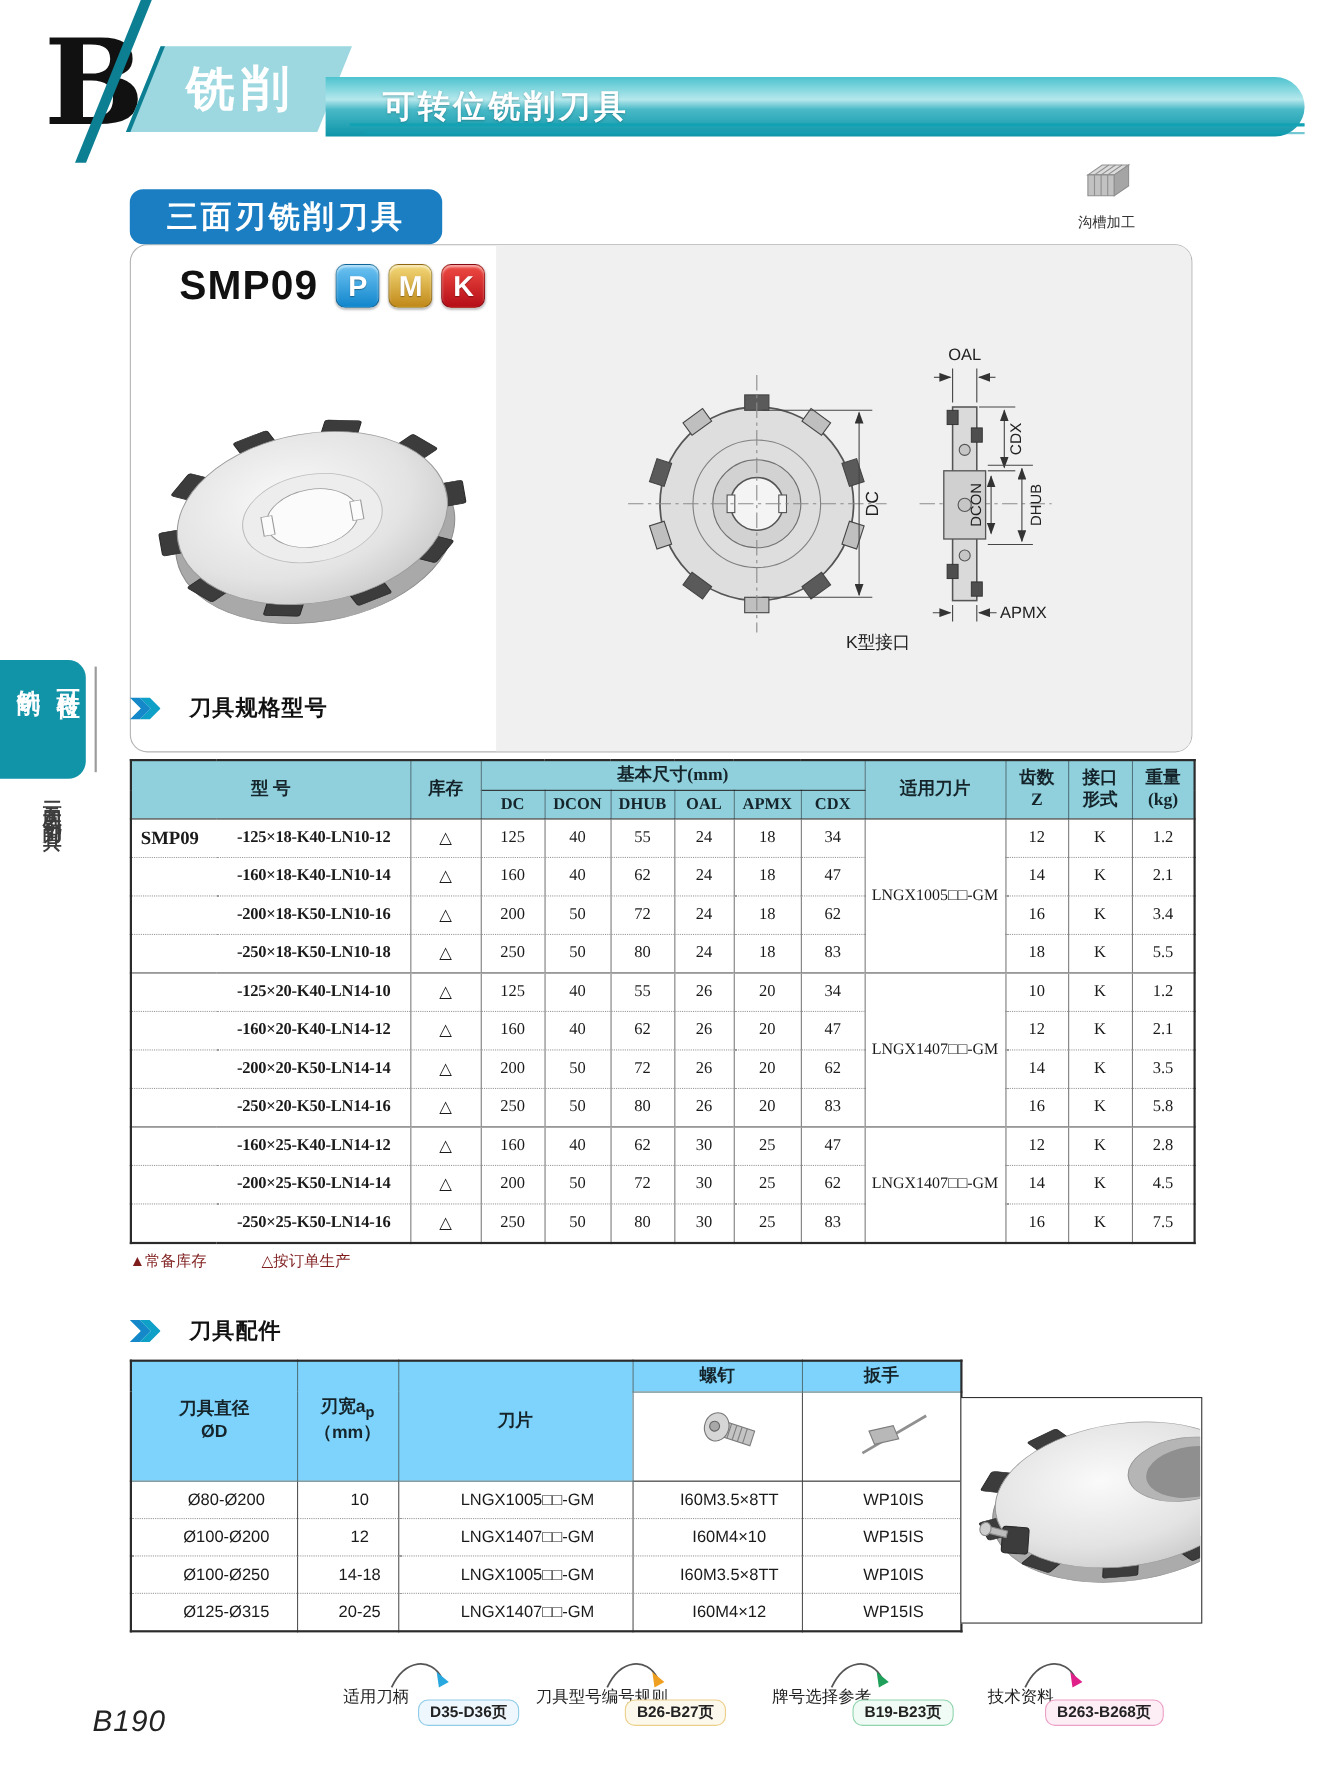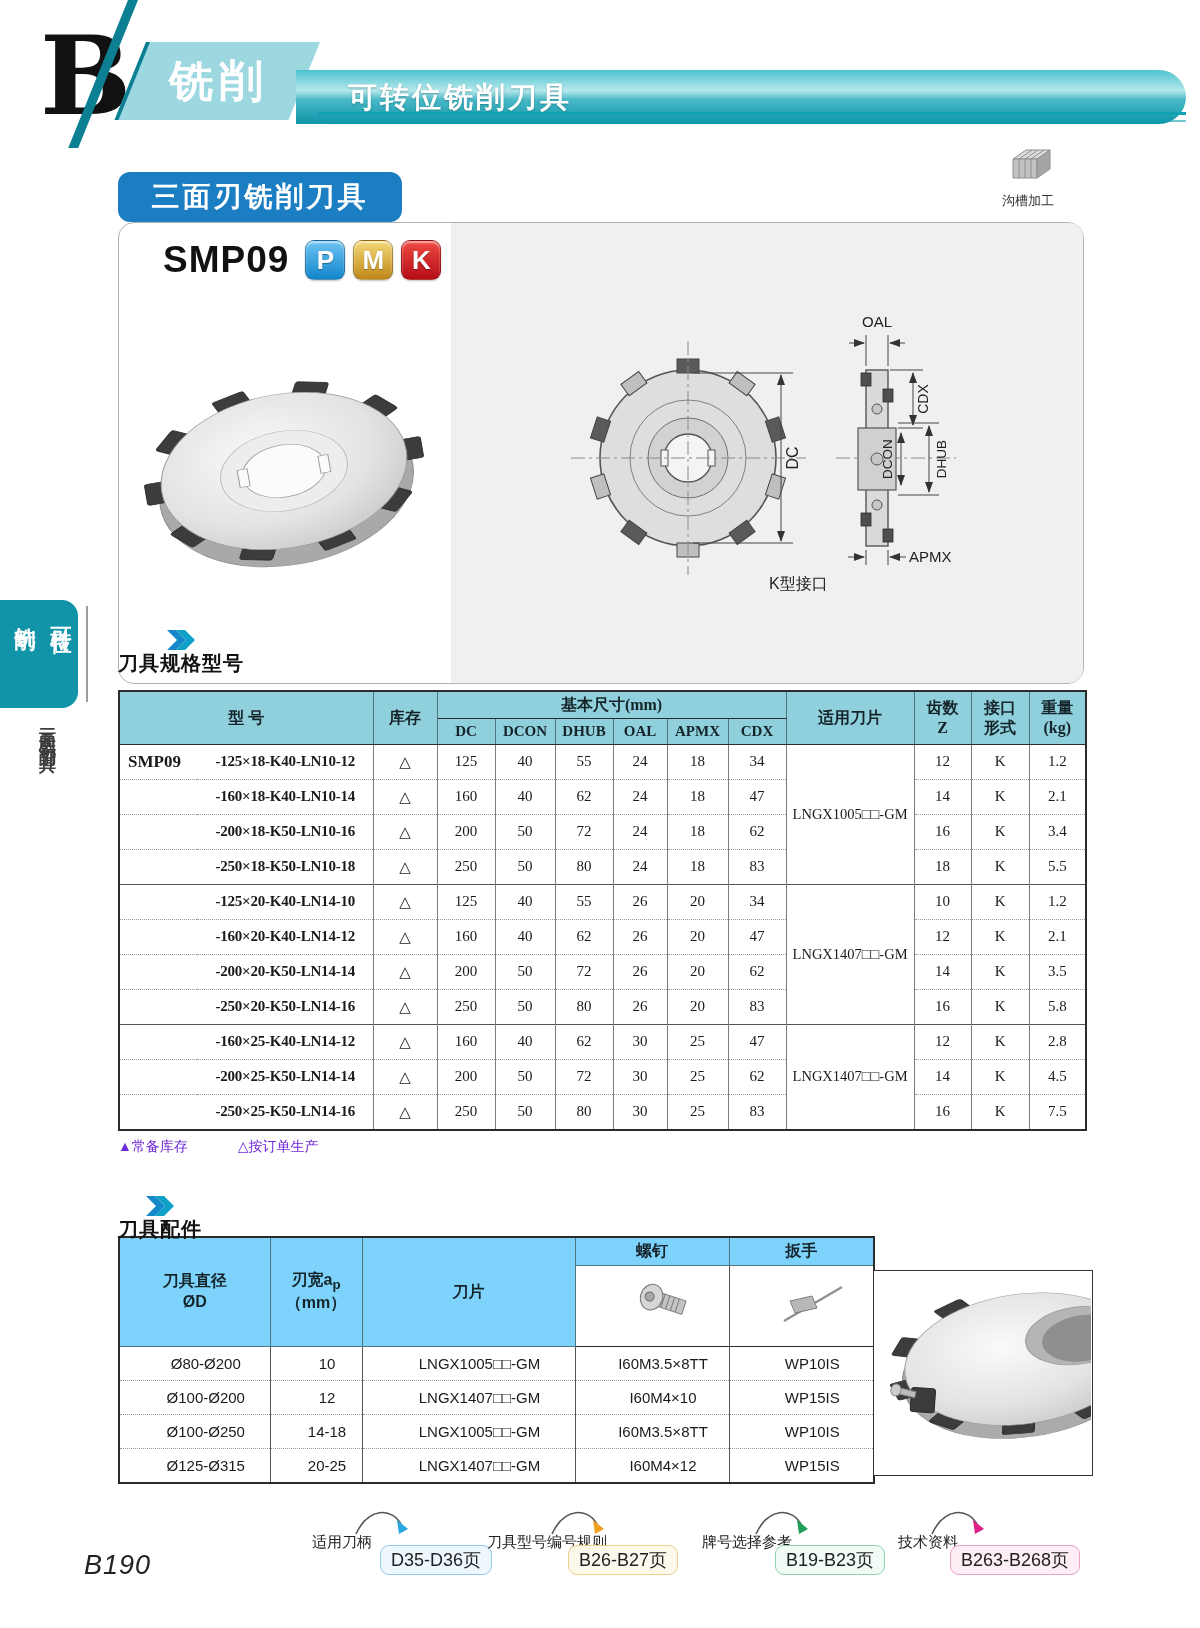--- a/index.html
+++ b/index.html
@@ -17,61 +17,61 @@
   .cat-para{left:146px;top:42px;width:170px;height:78px;background:#9dd8e1;
     transform:skewX(-22deg);transform-origin:top left;border-left:4px solid #0c7f92;}
   .cat-para .t{display:block;transform:skewX(22deg);text-align:center;line-height:78px;
     font-size:44px;font-weight:bold;color:#ffffff;letter-spacing:6px;}
   .title-bar{left:296px;top:50px;width:890px;height:54px;border-radius:0 27px 27px 0;
     background:linear-gradient(180deg,#4cc3cf 0%,#b5e8ec 38%,#49b9c7 55%,#0d95a8 100%);margin-top:20px;}
   .title-bar .t{display:block;padding-left:52px;line-height:54px;font-size:29px;font-weight:bold;
     color:#ffffff;letter-spacing:3px;text-shadow:0 1px 2px rgba(0,60,70,.35);}
   .thin-line1{left:318px;top:112px;width:868px;height:3px;background:#13a2b4;}
   .thin-line2{left:332px;top:120px;width:854px;height:2px;background:#13a2b4;opacity:.6;}
-  .groove-wrap{left:958px;top:146px;width:96px;text-align:right;}
+  .groove-wrap{left:958px;top:146px;width:96px;text-align:center;}
   .groove-wrap .lbl{font-size:13px;color:#333;margin-top:2px;}
 
   
   .series-tab{left:118px;top:172px;width:284px;height:50px;background:#1b7ec3;border-radius:12px;
     text-align:center;line-height:50px;font-size:28px;font-weight:bold;color:#fff;letter-spacing:3px;z-index:2;}
   .card{left:118px;top:222px;width:966px;height:462px;background:#ffffff;border:1.5px solid #b3b3b3;
     border-radius:16px;box-sizing:border-box;}
   .card .gray{position:absolute;left:332px;top:0;right:0;bottom:0;background:#f0f0f0;
     border-radius:0 14px 14px 0;}
   .model-row{position:absolute;left:44px;top:16px;display:flex;align-items:center;gap:16px;z-index:2;}
   .model-name{font-size:37px;font-weight:bold;color:#111;letter-spacing:1px;}
   .badges{display:flex;gap:8px;}
   .badge{width:38px;height:38px;border-radius:9px;border:1px solid rgba(0,0,0,.25);
     box-shadow:inset 0 2px 2px rgba(255,255,255,.55),0 1px 2px rgba(0,0,0,.25);
     color:#fff;font-size:26px;font-weight:bold;text-align:center;line-height:38px;
     text-shadow:0 1px 1px rgba(0,0,0,.35);}
   .cutter-photo{position:absolute;left:0;top:96px;}
 
   
-  .sec-head{display:flex;align-items:center;gap:0;z-index:3;flex-direction:column;}
+  .sec-head{display:flex;align-items:center;gap:26px;z-index:3;}
   .sec-head h2{margin:0;font-size:20px;font-weight:bold;color:#111;letter-spacing:1px;}
   .sec-head-1{left:118px;top:630px;}
   .sec-head-2{left:118px;top:1196px;}
 
   
   .spec-table-wrap{left:118px;top:690px;}
   table{border-collapse:collapse;table-layout:fixed;}
   #spec-table{width:966px;border:2px solid #2b2b2b;font-family:Liberation Serif, serif;}
   #spec-table th{background:#8fd0dc;border:1px solid #50757e;font-size:16px;font-weight:bold;
     color:#15242a;padding:3px 1px;line-height:1.25;}
   #spec-table thead tr:last-child th{font-size:15px;}
   #spec-table thead th{border-bottom-color:#2b2b2b;}
   #spec-table td{border-left:1px solid #7d7d7d;border-right:1px solid #7d7d7d;
     border-top:1px dotted #9a9a9a;text-align:center;height:34px;font-size:15px;padding:0 1px;}
   #spec-table tbody tr:first-child td{border-top:none;}
   #spec-table tr.group-start td{border-top:1.6px solid #555;}
   #spec-table td.c-prefix{border-right:none;font-weight:bold;font-size:17px;text-align:left;padding-left:8px;}
   #spec-table td.c-model{border-left:none;text-align:center;font-weight:bold;padding-left:2px;letter-spacing:-0.2px;}
   #spec-table td.c-insert{font-size:14.5px;}
-  .footnotes{left:118px;top:1138px;font-size:14px;color:#6d28d9;}
+  .footnotes{left:118px;top:1138px;font-size:14px;color:#7f1d1d;}
   .footnotes span{margin-right:46px;}
 
   
   .acc-table-wrap{left:118px;top:1236px;}
   #acc-table{width:755px;border:2px solid #2b2b2b;}
   #acc-table th{background:#7dd3fc;border:1px solid #50757e;font-size:16px;font-weight:bold;
     color:#15242a;padding:3px 2px;line-height:1.3;}
   #acc-table .icon-cell{background:#ffffff;border:1px solid #555;height:78px;text-align:center;vertical-align:middle;}
   #acc-table thead tr:last-child .icon-cell{border-bottom:1.6px solid #2b2b2b;}
   #acc-table td{border-left:1px solid #555;border-right:1px solid #555;border-top:1px dotted #9a9a9a;
@@ -86,22 +86,22 @@
     font-weight:bold;font-size:21px;letter-spacing:3px;line-height:30px;}
   .side-tab .txt span{display:block;}
   .side-tab .txt span:last-child{padding-block-start:6px;}
   .side-line{left:86px;top:606px;width:2px;height:96px;background:#9c9c9c;}
   .side-section{left:36px;top:714px;writing-mode:vertical-rl;font-size:17px;font-weight:bold;
     color:#3c3c3c;letter-spacing:5px;}
 
   
   .page-num{left:84px;top:1550px;font-size:27px;font-style:italic;color:#222;letter-spacing:1px;}
   .footer-link .lbl{position:absolute;font-size:15px;color:#222;white-space:nowrap;}
-  .footer-link .pill{position:absolute;font-size:18px;color:#222;border:1.5px solid #999;
-    border-radius:9px;padding:2px 10px;white-space:nowrap;background:#fafafa;}
+  .footer-link .pill{position:absolute;font-size:14px;color:#222;border:1.5px solid #999;
+    border-radius:9px;padding:2px 10px;white-space:nowrap;background:#fafafa;font-weight:bold;}
   .footer-link svg{position:absolute;}
   .arrow-curve{fill:none;stroke:#555;stroke-width:1.6px;}
 
   svg text{font-family:"Liberation Sans","DejaVu Sans",sans-serif;}
 </style>
 </head>
 <body>
 
 <div class="abs section-letter">B</div>
 <div class="abs diag-stripe"></div>

